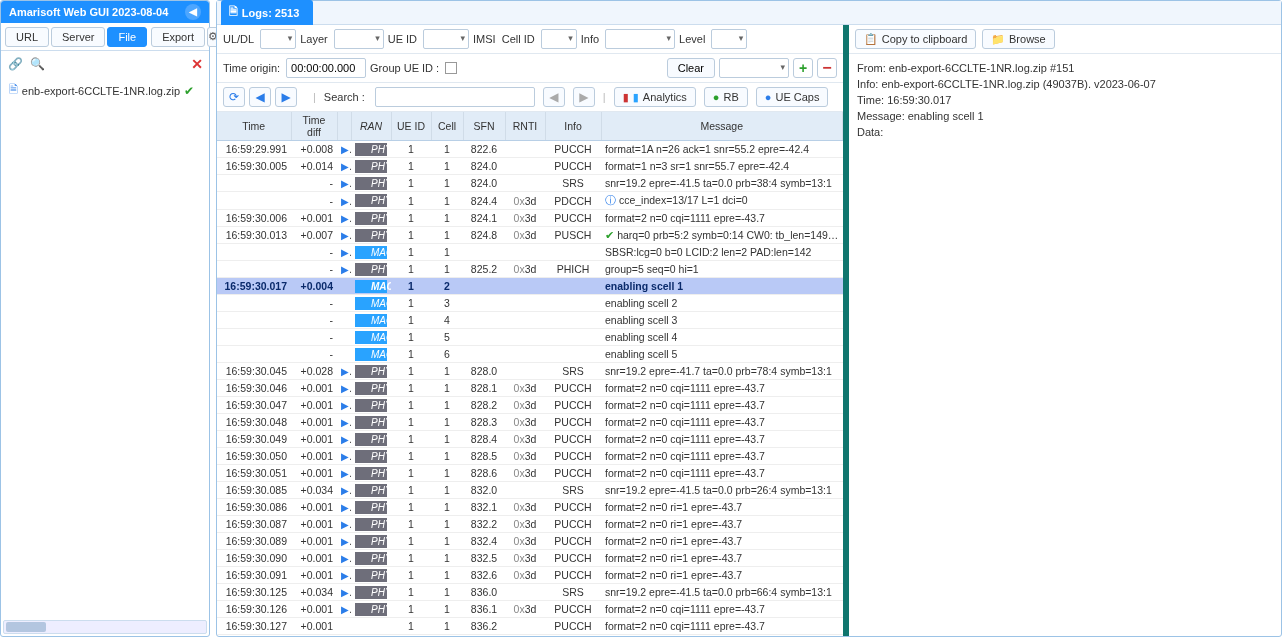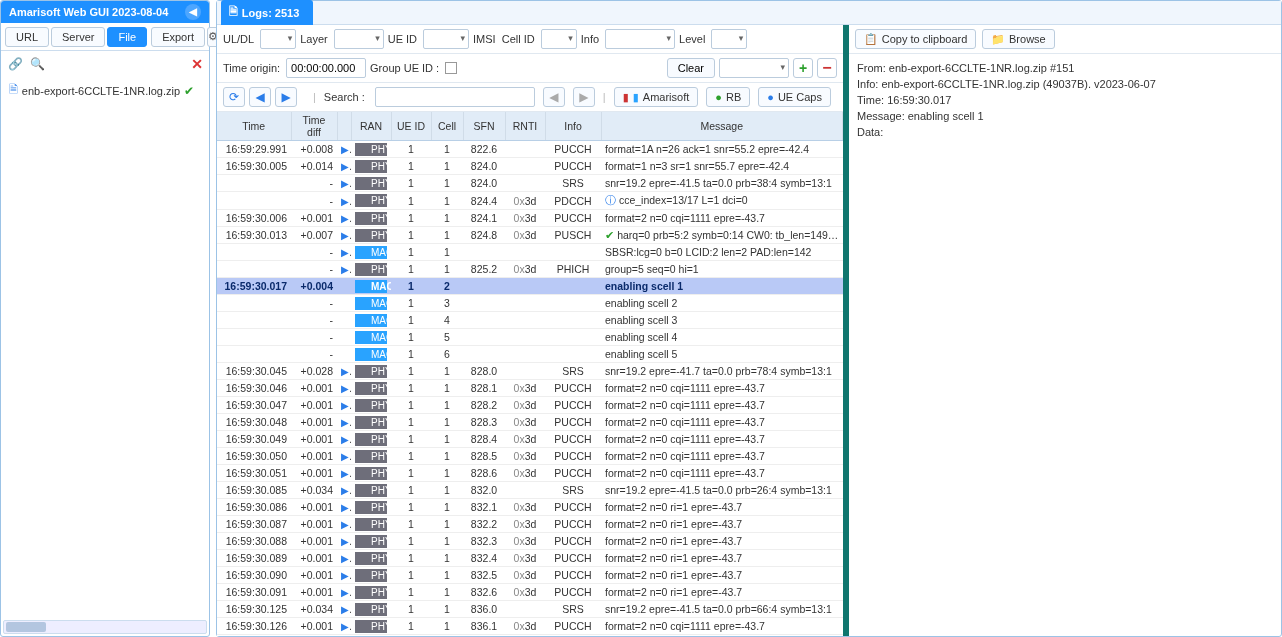--- a/index.html
+++ b/index.html
@@ -55,21 +55,21 @@
   
   .tbl-wrap { flex:1; overflow:hidden; position:relative;}
   table.logtbl { width:100%; border-collapse:collapse; table-layout:fixed; font-size:10.5px;}
   .logtbl thead th { background:#e1ecf7; border-bottom:1px solid #b8cfe6; border-right:1px solid #d0dce8; padding:2px 4px; font-weight:normal; color:#333; text-align:center; height:18px;}
   .logtbl tbody td { border-bottom:1px solid #eee; padding:1px 4px; height:17px; white-space:nowrap; overflow:hidden; text-overflow:ellipsis;}
   .logtbl tbody tr:nth-child(even) { background:#fff;}
   .logtbl tbody tr:nth-child(odd) { background:#fff;}
   .col-time { width:74px; text-align:right;}
   .col-diff { width:46px; text-align:right;}
   .col-dir { width:14px; text-align:center;}
-  .col-ran { width:40px; text-align:center;}
+  .col-ran { width:40px; text-align:center;font-style:italic;}
   .col-ueid { width:40px; text-align:center;}
   .col-cell { width:32px; text-align:center;}
   .col-sfn { width:42px; text-align:center;}
   .col-rnti { width:40px; text-align:center;}
   .col-info { width:56px; text-align:center;}
   .col-msg { text-align:left; padding-left:4px;}
   
   .ran-badge { display:inline-block; width:100%; text-align:center; color:#fff; font-size:10px; padding:1px 16px;}
   .ran-PHY { background:#6e6e7a;}
   .ran-MAC { background:#29a3ff;}
@@ -169,21 +169,21 @@
         </div>
         <span style="color:#bbb">|</span>
         <span class="fld-label">Search :</span>
         <input class="txt-input" style="width: 160px;">
         <div class="nav-btn" style="color:#aaa">◀</div>
         <div class="nav-btn" style="color:#aaa">▶</div>
         <span style="color:#bbb">|</span>
         <div class="pill-btn">
             <span style="color:#c33">▮</span>
             <span style="color:#29a3ff">▮</span>
-            <span>Amarisoft</span>
+            <span>Analytics</span>
           </div>
         <div class="pill-btn">
             <span style="color:#2ca02c">●</span>
             <span>RB</span>
           </div>
         <div class="pill-btn">
             <span style="color:#2b7de9">●</span>
             <span>UE Caps</span>
           </div>
       </div>
@@ -470,32 +470,20 @@
                 <td class="col-msg">format=2 n=0 ri=1 epre=-43.7</td>
               </tr>
               <tr>
                 <td class="col-time">16:59:30.087</td>
                 <td class="col-diff">+0.001</td>
                 <td class="col-dir"><span class="dir-arrow">▶</span></td>
                 <td class="col-ran"><span class="ran-badge ran-PHY">PHY</span></td>
                 <td class="col-ueid">1</td>
                 <td class="col-cell">1</td>
                 <td class="col-sfn">832.2</td>
-                <td class="col-rnti"><span class="rnti-hex">0x</span><span class="rnti-val">3d</span></td>
-                <td class="col-info">PUCCH</td>
-                <td class="col-msg">format=2 n=0 ri=1 epre=-43.7</td>
-              </tr>
-              <tr>
-                <td class="col-time">16:59:30.088</td>
-                <td class="col-diff">+0.001</td>
-                <td class="col-dir"><span class="dir-arrow">▶</span></td>
-                <td class="col-ran"><span class="ran-badge ran-PHY">PHY</span></td>
-                <td class="col-ueid">1</td>
-                <td class="col-cell">1</td>
-                <td class="col-sfn">832.3</td>
                 <td class="col-rnti"><span class="rnti-hex">0x</span><span class="rnti-val">3d</span></td>
                 <td class="col-info">PUCCH</td>
                 <td class="col-msg">format=2 n=0 ri=1 epre=-43.7</td>
               </tr>
               <tr>
                 <td class="col-time">16:59:30.089</td>
                 <td class="col-diff">+0.001</td>
                 <td class="col-dir"><span class="dir-arrow">▶</span></td>
                 <td class="col-ran"><span class="ran-badge ran-PHY">PHY</span></td>
                 <td class="col-ueid">1</td>

